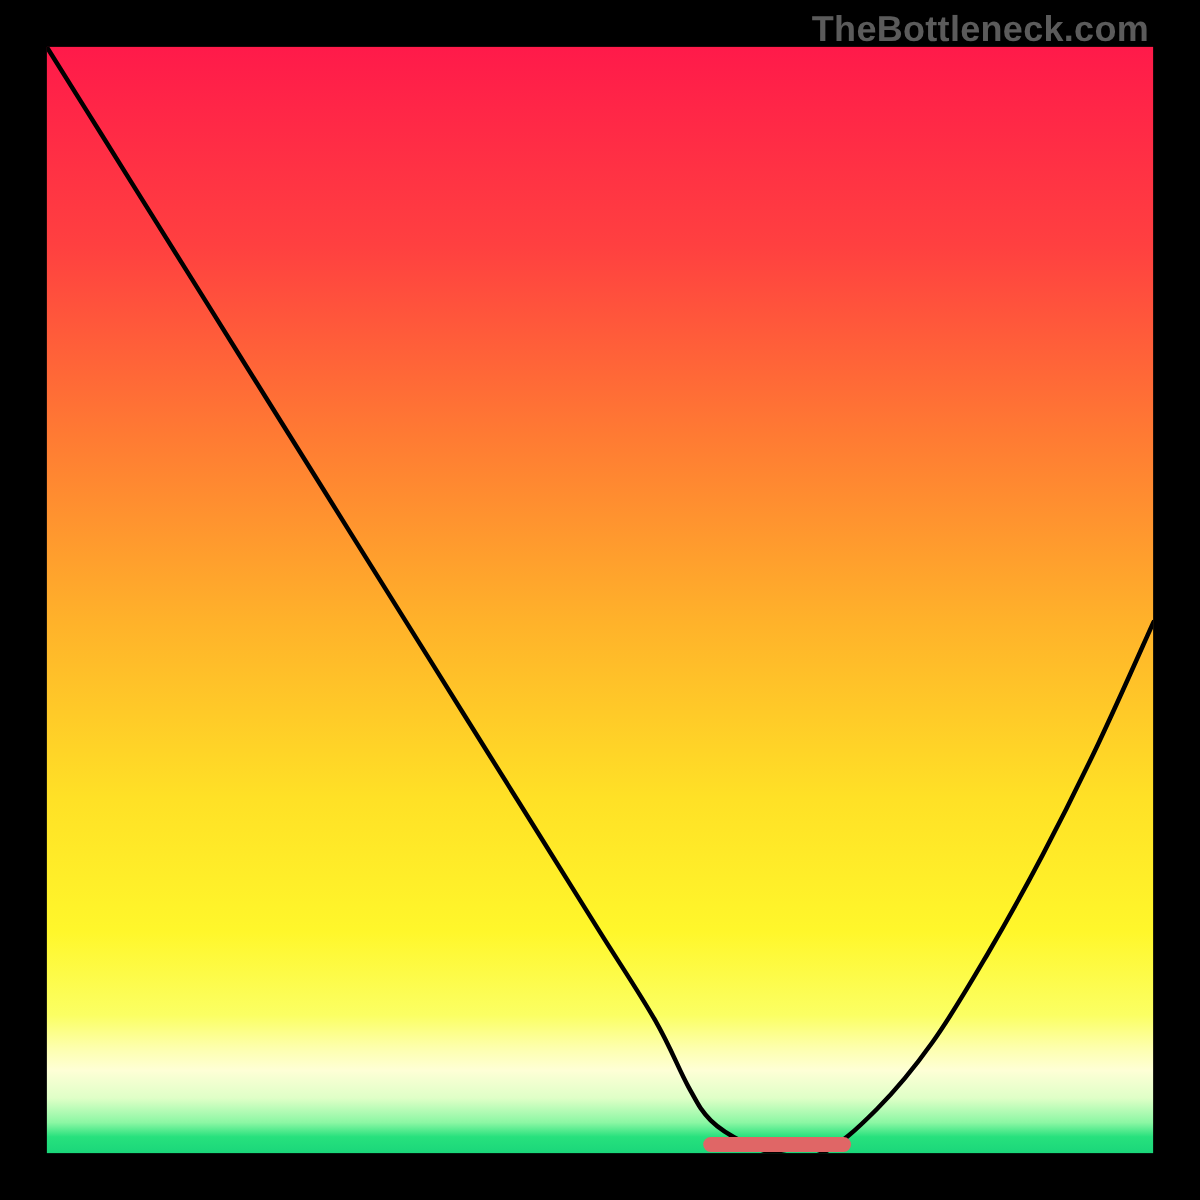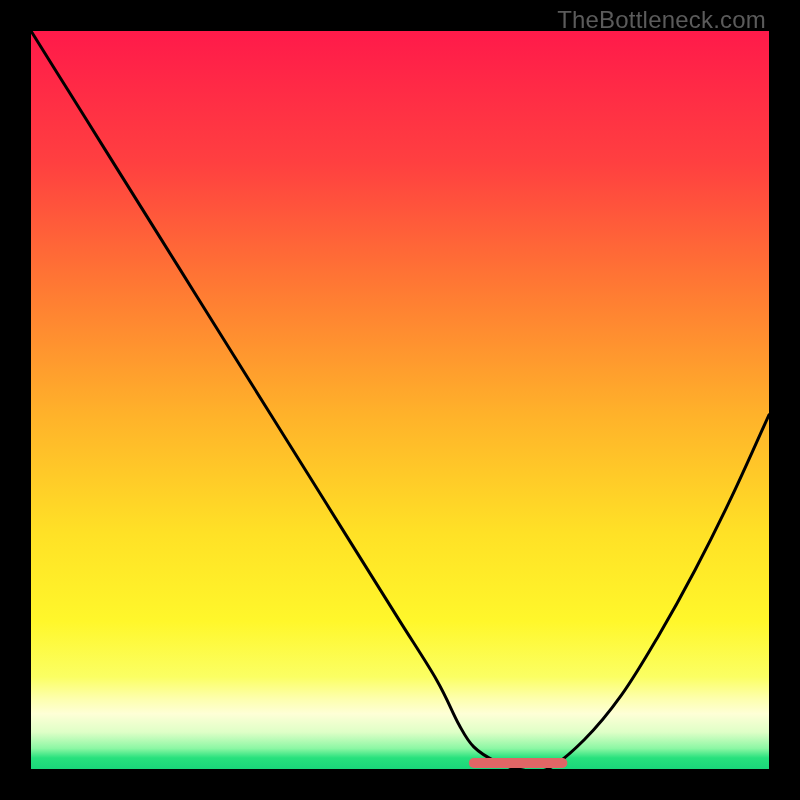--- a/index.html
+++ b/index.html
@@ -25,21 +25,21 @@
     height: 738px;
     overflow: hidden;
   }
   .watermark {
     position: absolute;
     top: 6px;
     right: 34px;
     color: #5b5b5b;
     font-family: Arial, Helvetica, sans-serif;
     font-size: 24px;
-    font-weight: 400;
+    font-weight: 700;
     letter-spacing: 0.2px;
   }
   svg {
     display: block;
   }
 </style>
 </head>
 <body>
 
 <div class="frame">

